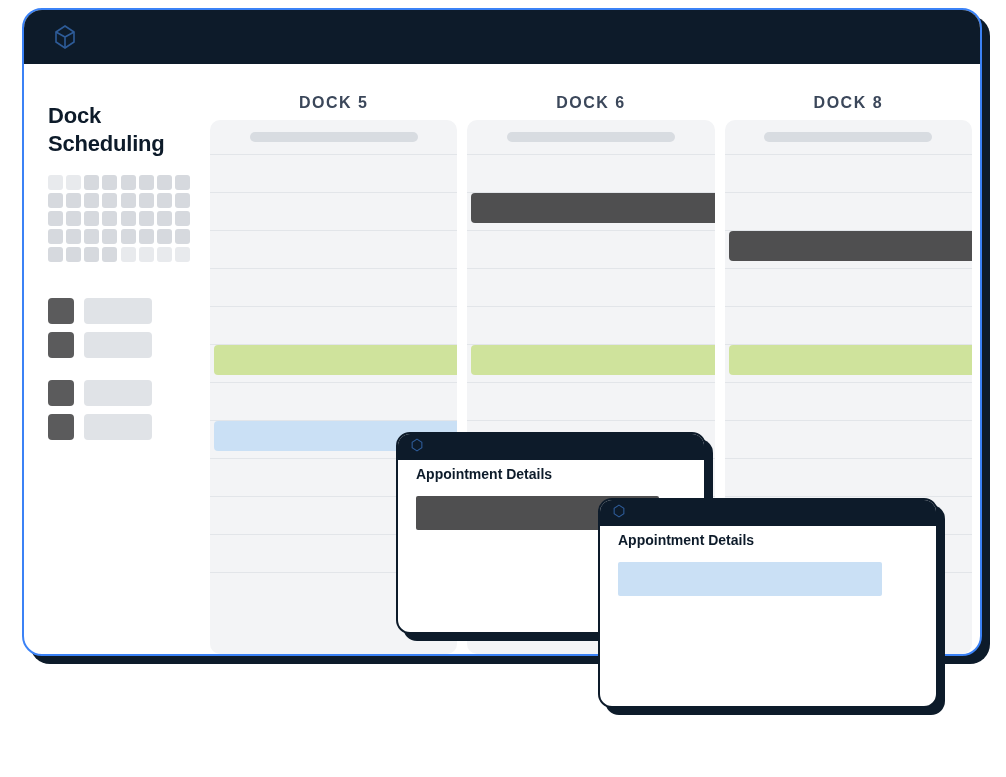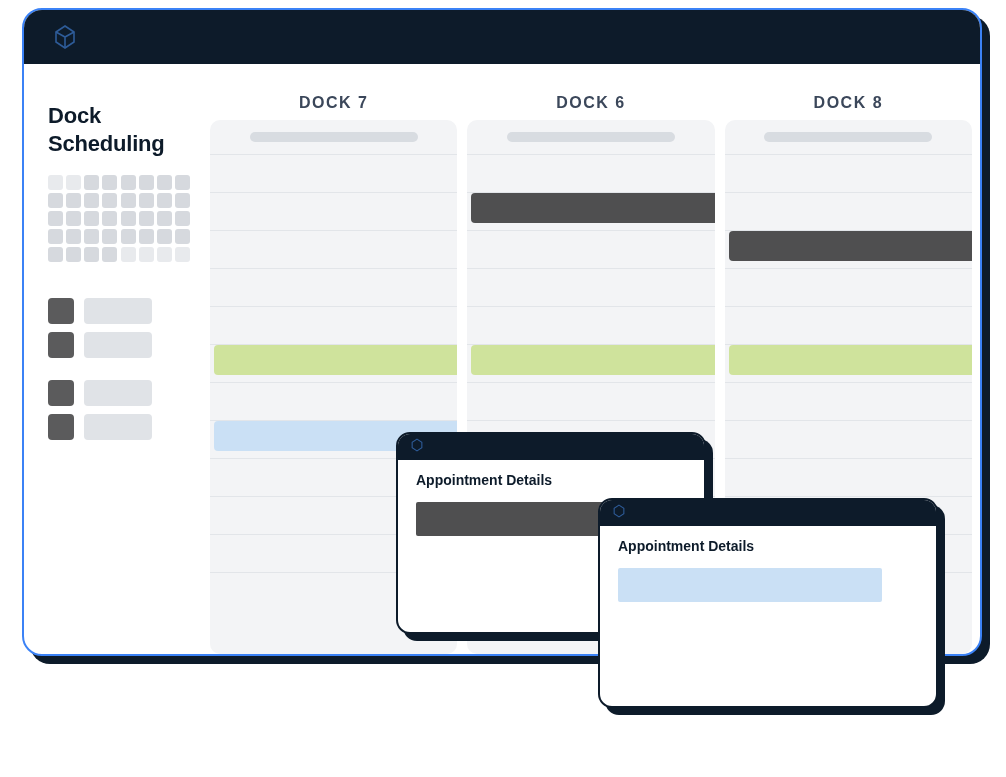--- a/index.html
+++ b/index.html
@@ -189,21 +189,21 @@
       border-radius: 14px;
     }
     .popup-titlebar {
       height: 26px;
       background: #0d1b2a;
       display: flex;
       align-items: center;
       padding: 0 12px;
     }
     .popup-body {
-      padding: 12px 18px 22px;
+      padding: 6px 18px 22px;
     }
     .popup-heading {
       font-size: 14px;
       font-weight: 800;
       color: #0d1b2a;
       margin-bottom: 14px;
     }
     .popup-bar {
       height: 34px;
       border-radius: 2px;
@@ -299,21 +299,21 @@
         <div class="legend-item">
           <div class="legend-swatch"></div>
           <div class="legend-label"></div>
         </div>
       </div>
     </aside>
 
     <div class="board">
 
       <div class="dock-col">
-        <div class="dock-header">DOCK 7</div>
+        <div class="dock-header">DOCK 5</div>
         <div class="dock-track">
           <div class="dock-pill"></div>
           <div class="slot"></div>
           <div class="slot"></div>
           <div class="slot"></div>
           <div class="slot"></div>
           <div class="slot"></div>
           <div class="slot">
               <div class="event ev-green"></div>
             </div>

